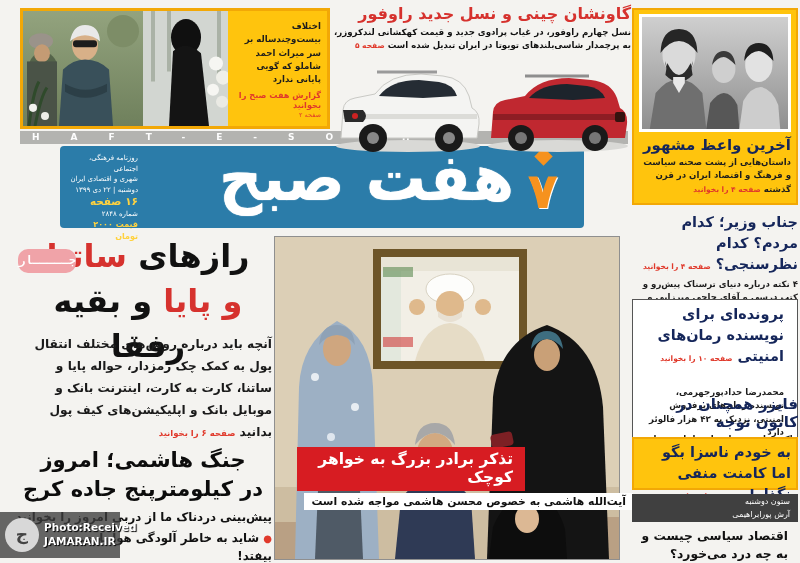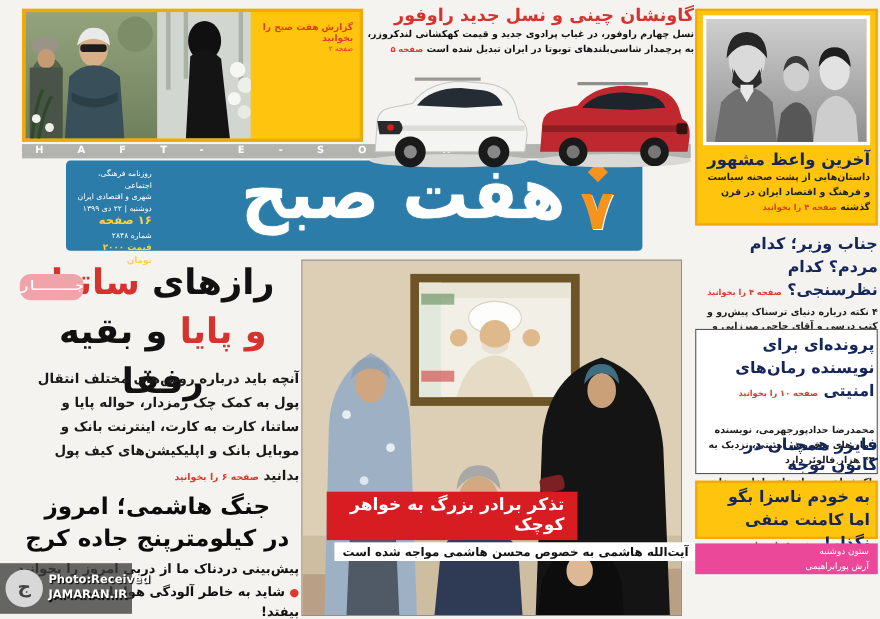--- a/index.html
+++ b/index.html
@@ -70,31 +70,31 @@
   .rc-vaez-photo svg{display:block;width:100%;height:100%;}
   .rc-h{direction:rtl;color:#15265a;font-weight:bold;text-align:right;}
   .rc-b{direction:rtl;font-size:8.6px;font-weight:bold;color:#1d1d1d;text-align:right;line-height:1.55;}
   .rc-b .page-ref{font-size:7.5px;}
   .rc-vaez .rc-h{font-size:15px;margin-top:4px;}
   .rc-vaez .rc-b{margin-top:2px;}
   .rc-minister{position:absolute;left:632px;top:212px;width:166px;}
   .rc-minister .rc-h{font-size:14.5px;line-height:1.45;}
   .rc-minister .rc-h .page-ref{font-size:7.5px;}
   .rc-minister .rc-b{margin-top:3px;}
-  .rc-novelist{position:absolute;left:632px;top:299px;width:166px;border:1px solid #555;box-sizing:border-box;padding:4px 2px;background:#fff;}
+  .rc-novelist{position:absolute;left:632px;top:299px;width:166px;border:1px solid #555;box-sizing:border-box;padding:4px 13px;background:#fff;}
   .rc-novelist .rc-h{font-size:14.5px;line-height:1.45;}
   .rc-novelist .rc-h .page-ref{font-size:7.5px;}
   .rc-novelist .rc-b{margin-top:19px;}
   .rc-pfizer{position:absolute;left:632px;top:395px;width:166px;}
   .rc-pfizer .rc-h{font-size:15px;}
   .rc-pfizer .rc-b{margin-top:2px;}
   .rc-comment{position:absolute;left:632px;top:437px;width:166px;height:53px;background:#ffc40d;border:2px solid #f2a806;box-sizing:border-box;padding:3px 5px;}
   .rc-comment .rc-h{font-size:14.5px;line-height:1.45;}
   .rc-comment .rc-h .page-ref{font-size:7.5px;}
-  .monday-head{position:absolute;left:632px;top:494px;width:166px;height:28px;background:#ec4899;color:#fff;direction:rtl;text-align:right;font-size:8px;line-height:1.6;padding:2px 8px 0 0;box-sizing:border-box;}
+  .monday-head{position:absolute;left:632px;top:494px;width:166px;height:28px;background:#404040;color:#fff;direction:rtl;text-align:right;font-size:8px;line-height:1.6;padding:2px 8px 0 0;box-sizing:border-box;}
   .monday-title{position:absolute;left:632px;top:527px;width:160px;direction:rtl;text-align:right;font-size:12.3px;font-weight:bold;color:#111;line-height:1.5;padding-right:4px;box-sizing:border-box;}
 </style>
 </head>
 <body>
 
 <div class="page">
 
   <div class="box-ayda">
     <div class="ayda-photos">
       <svg viewBox="0 0 205 114" preserveAspectRatio="none">
@@ -122,20 +122,21 @@
         <path d="M130,0 V70 M146,0 V60 M196,0 V64" stroke="#aab2a6" stroke-width="4"></path>
         <ellipse cx="163" cy="26" rx="15" ry="18" fill="#101010"></ellipse>
         <path d="M146,114 L150,40 Q163,28 178,42 L186,114 Z" fill="#141414"></path>
         <circle cx="193" cy="52" r="7" fill="#f6f6f2"></circle>
           <circle cx="200" cy="66" r="7" fill="#efefe9"></circle>
         <circle cx="190" cy="78" r="6" fill="#f6f6f2"></circle>
           <circle cx="199" cy="90" r="6" fill="#eaeae4"></circle>
       </svg>
     </div>
     <div class="ayda-text">
+      <div class="ayda-body">اختلاف بیست‌وچندساله بر سر میراث احمد شاملو که گویی پایانی ندارد</div>
       <div class="ayda-cta">گزارش هفت صبح را بخوانید</div>
       <div class="ayda-page">صفحه ۲</div>
     </div>
   </div>
 
   <div class="car-story">
     <div class="car-headline">گاونشان چینی و نسل جدید راوفور</div>
     <div class="car-body rtl">
       <span>نسل چهارم راوفور، در غیاب پرادوی جدید و قیمت کهکشانی لندکروزر، به پرچمدار شاسی‌بلندهای تویوتا در ایران تبدیل شده است</span>
       <span class="page-ref">صفحه ۵</span>
@@ -324,20 +325,21 @@
     <div class="rc-h">
       <span>به خودم ناسزا بگو اما کامنت منفی نگذار! </span>
       <span class="page-ref">صفحه ۶ را بخوانید</span>
     </div>
   </div>
 
   <div class="monday-head">
     <div>ستون دوشنبه</div>
     <div>آرش پورابراهیمی</div>
   </div>
+  <div class="monday-title">اقتصاد سیاسی چیست و به چه درد می‌خورد؟</div>
 
   <div class="wm">
     <div class="wm-logo">ج</div>
     <div class="wm-text">
       <div>Photo:Received</div>
       <div>JAMARAN.IR</div>
     </div>
   </div>
 
 </div>

